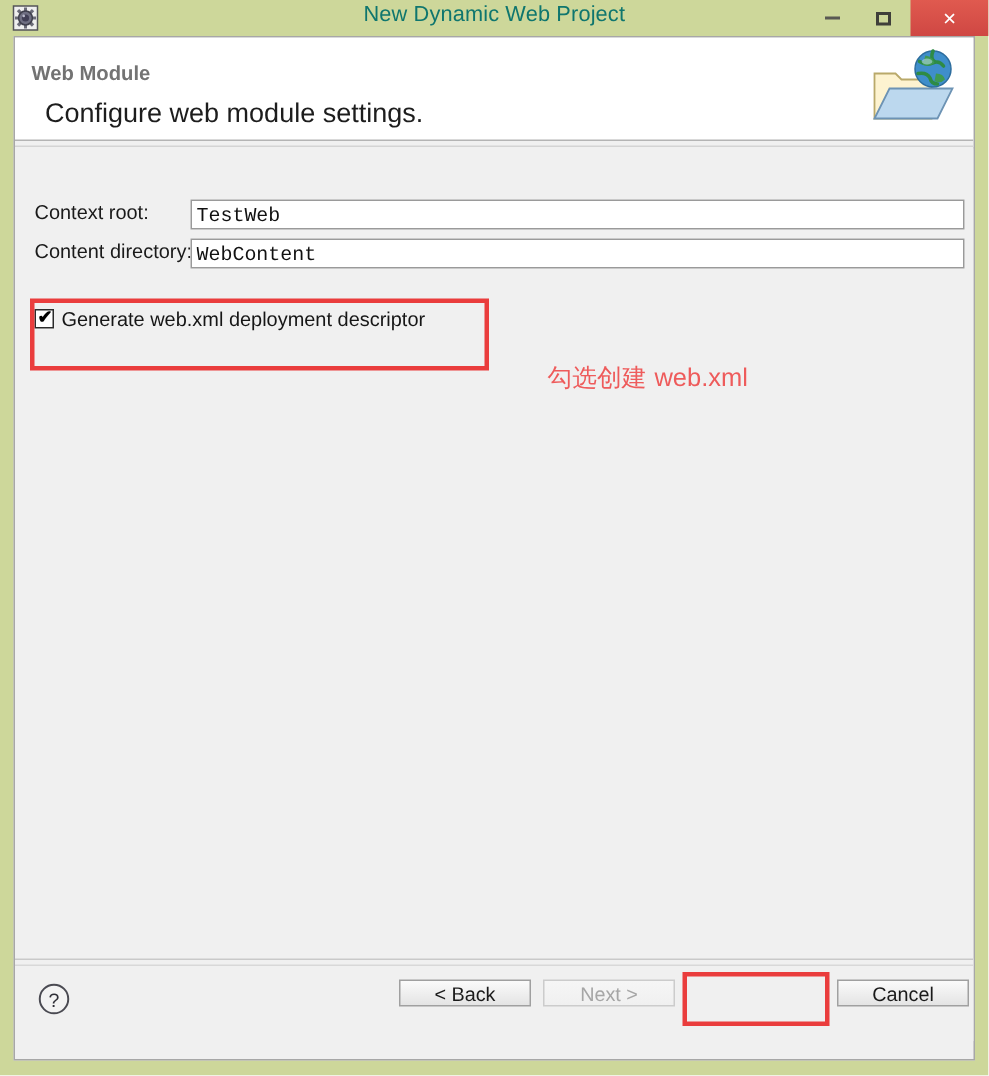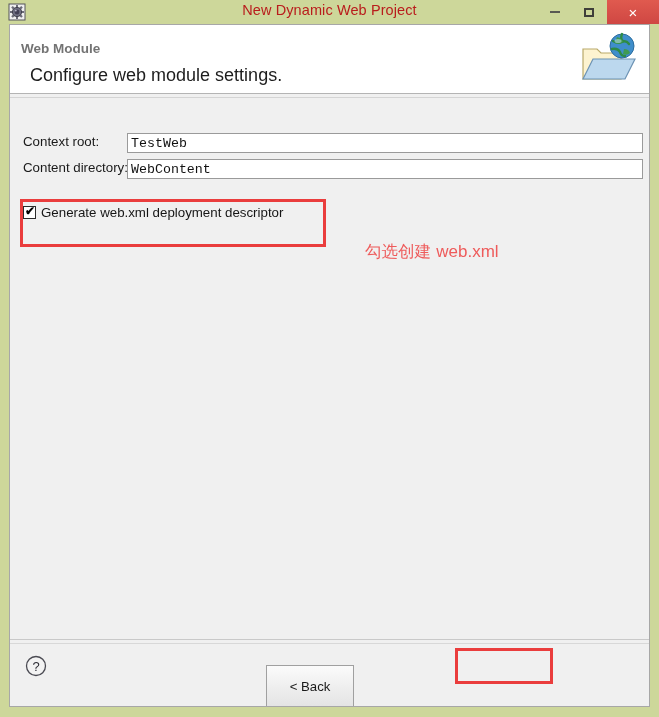--- a/index.html
+++ b/index.html
@@ -69,21 +69,21 @@
     background: #cdd79a;
   }
   .title-icon svg { display: block; }
   .title-text {
     position: absolute;
     left: 0;
     top: 2px;
     width: 659px;
     text-align: center;
     font-size: 14.5px;
-    color: #b91c1c;
+    color: #0f766e;
     letter-spacing: 0.1px;
   }
   .winbtn {
     position: absolute;
     top: 0;
     height: 24px;
     width: 36px;
     cursor: default;
   }
   .winbtn.min  { right: 86px; }
@@ -301,32 +301,31 @@
     position: absolute;
     left: 14px;
     top: 14px;
     width: 24px;
     height: 24px;
   }
   .btn {
     position: absolute;
     top: 13px;
     width: 88px;
-    height: 42px;
+    height: 18px;
     background: linear-gradient(#fbfbfb, #eeeeee 55%, #e4e4e4);
     border: 1px solid #a0a0a0;
     box-sizing: border-box;
     font-size: 13.2px;
     color: #1a1a1a;
     font-family: "Liberation Sans", sans-serif;
     display: flex;
     align-items: center;
     justify-content: center;
     cursor: default;
-    margin-top: 12px;
   }
   .btn.back   { left: 256px; }
   .btn.next   { left: 352px; color: #a6a6a6; border-color: #cccccc;
                 background: linear-gradient(#f6f6f6, #f0f0f0); }
   .btn.finish { left: 450px; border: 1px solid #5a9fd4; box-shadow: inset 0 0 0 1px #ffffff; }
   .btn.cancel { left: 548px; }
 
   #annot-finish {
     left: 445px;
     top: 8px;
@@ -431,20 +430,22 @@
           <div class="sep-top"></div>
 
           <div class="help-icon">
             <svg width="24" height="24" viewBox="0 0 24 24">
               <circle cx="12" cy="12" r="9.5" fill="#f3f3f3" stroke="#4a4a52" stroke-width="1.3"></circle>
               <text x="12" y="17" text-anchor="middle" font-size="13" font-family="Liberation Sans, sans-serif" fill="#2e2e36">?</text>
             </svg>
           </div>
 
           <div class="btn back">&lt; Back</div>
+          <div class="btn next">Next &gt;</div>
+          <div class="btn cancel">Cancel</div>
 
           <div class="annot-box" id="annot-finish"></div>
         </div>
 
       </div>
     </div>
   </div>
 </div>
 
 </body></html>

